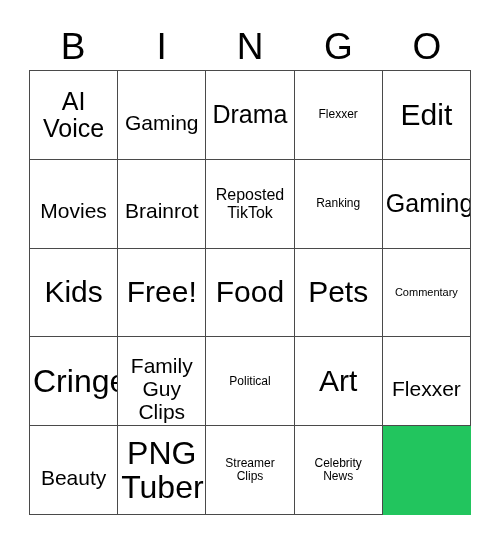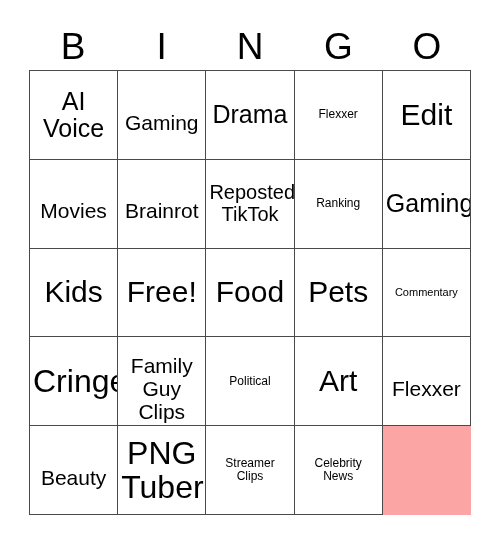--- a/index.html
+++ b/index.html
@@ -51,21 +51,21 @@
     left: 29px;
     top: 70px;
     width: 442px;
     height: 445px;
     box-sizing: border-box;
     display: grid;
     grid-template-columns: repeat(5, 1fr);
     grid-template-rows: repeat(5, 1fr);
     border-top: 1.5px solid #4a4a4a;
     border-left: 1.5px solid #4a4a4a;
-    background: #fca5a5;
+    background: #22c55e;
   }
   .cell {
     box-sizing: border-box;
     border-right: 1.5px solid #4a4a4a;
     border-bottom: 1.5px solid #4a4a4a;
     display: flex;
     align-items: center;
     justify-content: center;
     text-align: center;
     padding: 2px 3px;
@@ -80,21 +80,21 @@
     white-space: pre-line;
     font-weight: 400;
   }
 
   
   .sz-xxl .cell-text { font-size: 30px; }
   .sz-xl  .cell-text { font-size: 32px; }
   .sz-lg  .cell-text { font-size: 25px; }
   .sz-md  .cell-text { font-size: 21px; margin-top: 16px; }
   .sz-sm  .cell-text { font-size: 12px; }
-  .sz-xs  .cell-text { font-size: 20px; }
+  .sz-xs  .cell-text { font-size: 16px; }
   .sz-xxs .cell-text { font-size: 11px; }
 </style>
 </head>
 <body>
 
 <div id="bingo-card">
 
   <div id="header-row">
     <div class="header-letter">B</div>
     <div class="header-letter">I</div>

